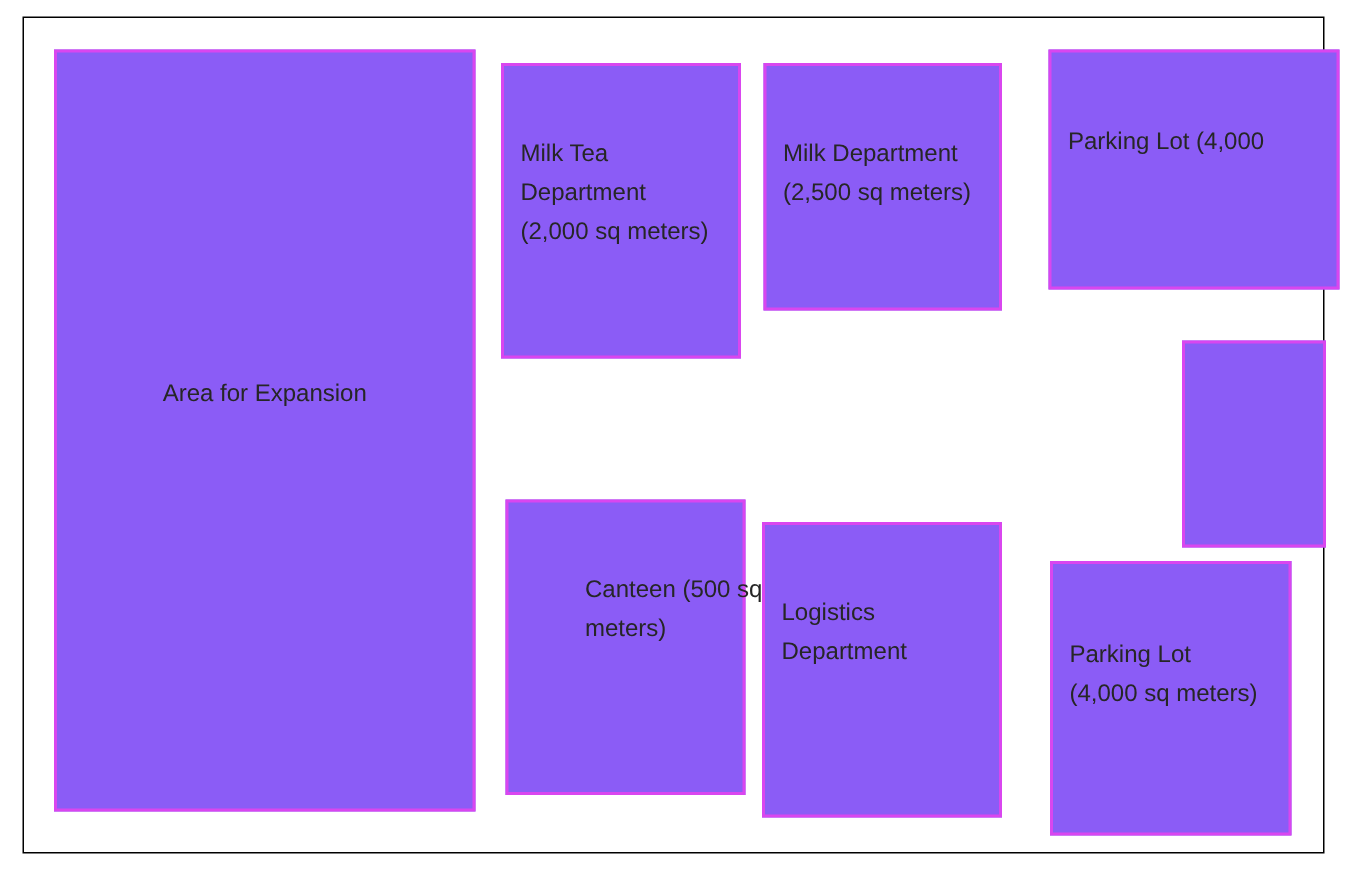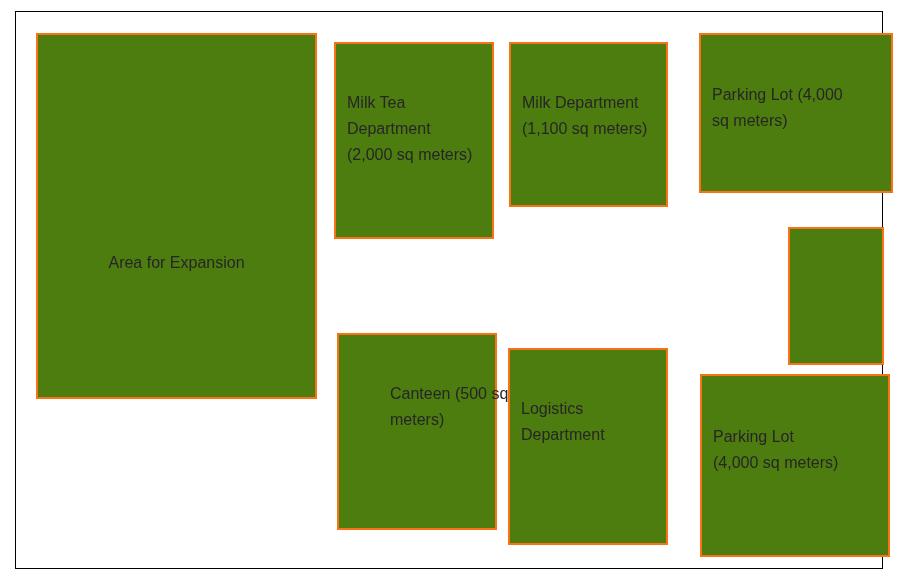--- a/index.html
+++ b/index.html
@@ -23,65 +23,64 @@
     left: 15px;
     top: 11px;
     width: 868px;
     height: 558px;
     border: 1px solid #000000;
     box-sizing: border-box;
     background: transparent;
   }
   .box {
     position: absolute;
-    border: 2px solid #f97316;
-    background: #4d7c0f;
+    border: 2px solid #d946ef;
+    background: #8b5cf6;
     box-sizing: border-box;
   }
   .box .line {
     padding-left: 11px;
     padding-right: 4px;
     white-space: nowrap;
   }
   
-  .area-expansion   { left: 36px;  top: 33px;  width: 281px; height: 366px; }
+  .area-expansion   { left: 36px;  top: 33px;  width: 281px; height: 508px; }
   .area-expansion .line { padding: 0; text-align: center; margin-top: 215px; }
   .milk-tea         { left: 334px; top: 42px;  width: 160px; height: 197px; padding-top: 46px; }
   .milk-dept        { left: 509px; top: 42px;  width: 159px; height: 165px; padding-top: 46px; }
   .parking-north    { left: 699px; top: 33px;  width: 194px; height: 160px; padding-top: 47px; }
   .entrance-exit    { left: 788px; top: 227px; width: 96px;  height: 138px; padding-top: 46px; }
   .canteen          { left: 337px; top: 333px; width: 160px; height: 197px; padding-top: 46px; padding-left: 40px; }
   .logistics        { left: 508px; top: 348px; width: 160px; height: 197px; padding-top: 46px; }
-  .parking-south    { left: 700px; top: 374px; width: 190px; height: 183px; padding-top: 48px; }
+  .parking-south    { left: 700px; top: 374px; width: 161px; height: 183px; padding-top: 48px; }
 </style>
 </head>
 <body>
 
 <div id="canvas">
 
   <div class="outer-border"></div>
 
   <div class="box area-expansion">
     <div class="line">Area for Expansion</div>
   </div>
 
   <div class="box milk-tea">
     <div class="line">Milk Tea</div>
     <div class="line">Department</div>
     <div class="line">(2,000 sq meters)</div>
   </div>
 
   <div class="box milk-dept">
     <div class="line">Milk Department</div>
-    <div class="line">(1,100 sq meters)</div>
+    <div class="line">(2,500 sq meters)</div>
   </div>
 
   <div class="box parking-north">
     <div class="line">Parking Lot (4,000</div>
-    <div class="line">sq meters)</div>
   </div>
 
   <div class="box entrance-exit">
   </div>
 
   <div class="box canteen">
     <div class="line">Canteen (500 sq</div>
     <div class="line">meters)</div>
   </div>
 

